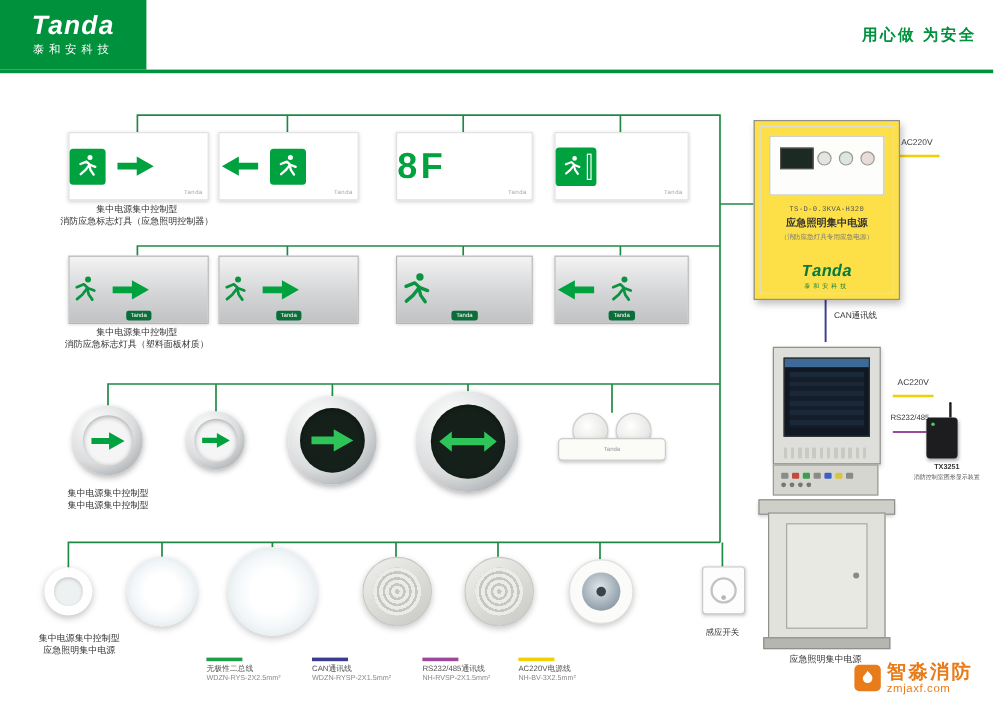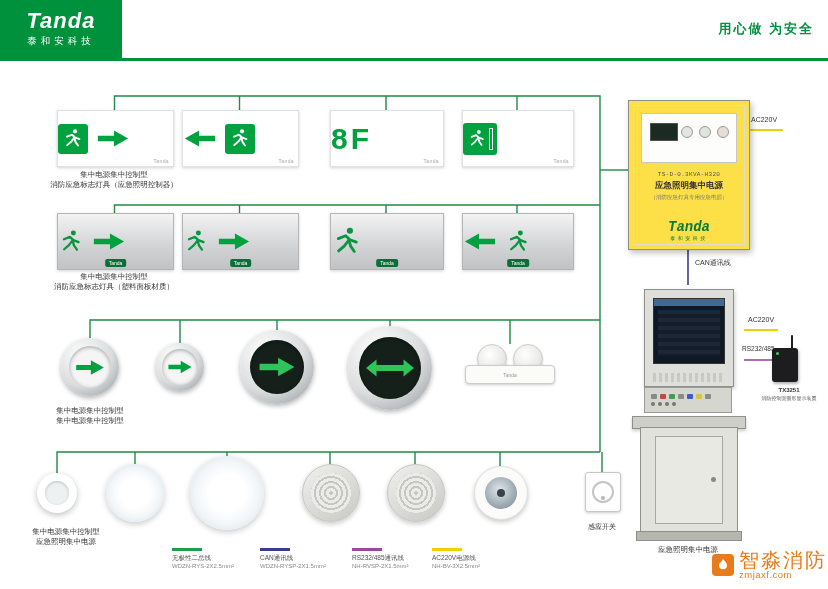--- a/index.html
+++ b/index.html
@@ -142,21 +142,21 @@
   
   .legend-item{position:absolute;top:548px;width:88px;}
   .lbar{display:block;width:30px;height:3px;margin-bottom:3px;}
   .lname{font-size:6.5px;color:#555;line-height:8px;}
   .lspec{font-size:6px;color:#888;line-height:8px;}
 
   
   .wm{position:absolute;left:712px;top:552px;display:flex;align-items:flex-start;gap:5px;color:#e87b1a;}
   .wm .ic{width:22px;height:22px;border-radius:4px;background:#e87b1a;display:flex;align-items:center;
           justify-content:center;margin-top:2px;}
-  .wm .nm{font-size:20px;font-weight:normal;letter-spacing:2px;line-height:17px;}
+  .wm .nm{font-size:16px;font-weight:bold;letter-spacing:2px;line-height:17px;}
   .wm .url{font-size:9.5px;line-height:12px;letter-spacing:.5px;}
 </style>
 </head>
 <body>
 
 <svg width="0" height="0" style="position:absolute" aria-hidden="true">
   <defs>
     <symbol id="icon-man" viewBox="0 0 24 24">
       <circle cx="14.2" cy="3.6" r="2.3" fill="currentColor"></circle>
       <g fill="none" stroke="currentColor" stroke-width="2.1" stroke-linecap="round" stroke-linejoin="round">

